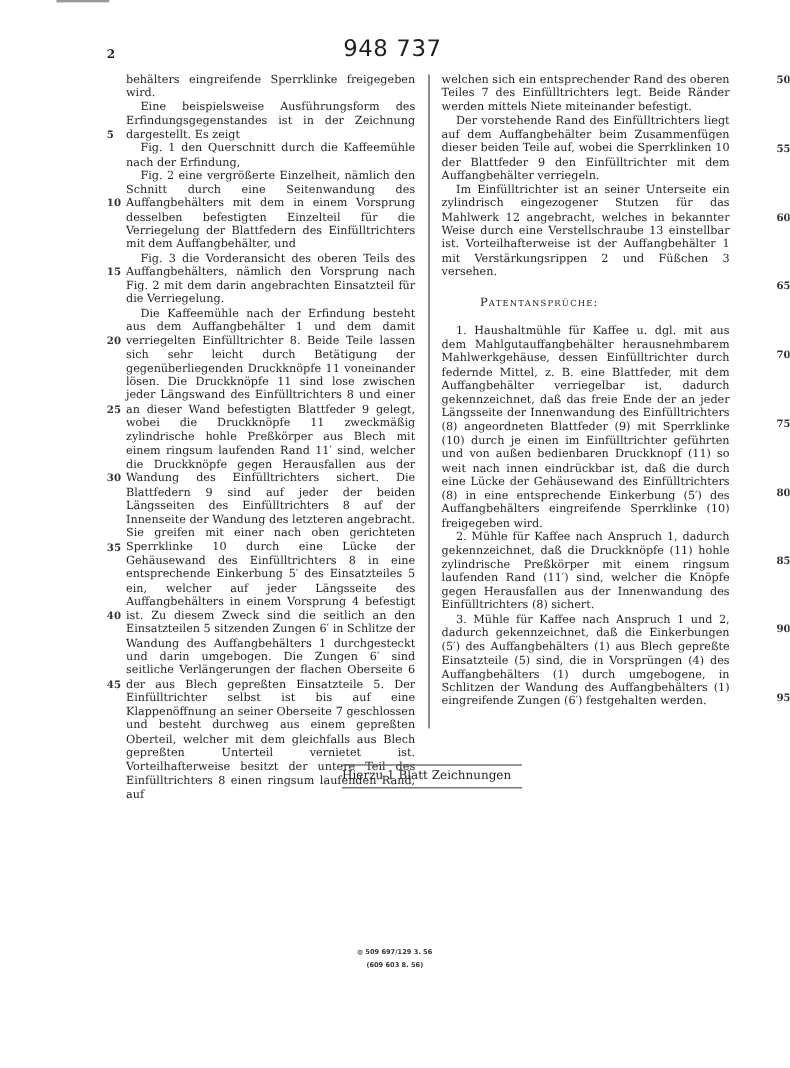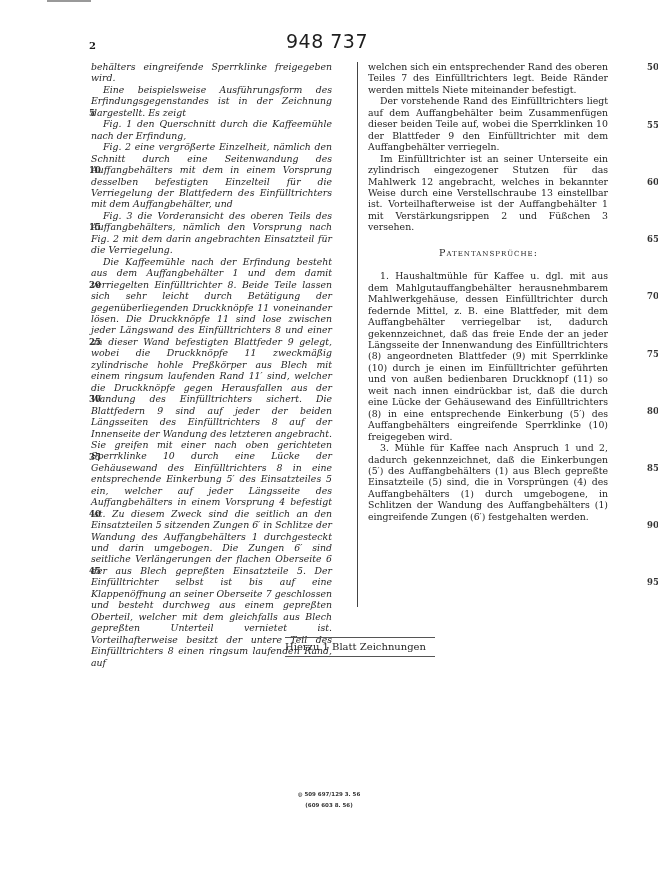--- a/index.html
+++ b/index.html
@@ -2,26 +2,26 @@
 <html><head>
 <meta charset="utf-8">
 <style>
   html, body { margin: 0; padding: 0; background: #ffffff; }
   body { width: 658px; height: 890px; position: relative; overflow: hidden;
          font-family: "DejaVu Serif", serif; color: #1e1e1e; }
   .page-num { position: absolute; left: 89px; top: 40px; font-size: 10px; font-weight: bold; }
   .doc-num { position: absolute; left: 0; width: 654px; top: 30px; text-align: center;
              font-family: "DejaVu Sans", sans-serif; font-size: 19px; letter-spacing: 0.5px; }
   .col { position: absolute; top: 61px; font-size: 9.35px; line-height: 11.45px; text-align: justify; }
-  .col-left { left: 91px; width: 241px; font-style: italic; }
+  .col-left { left: 105px; width: 241px; }
   .col-right { left: 368px; width: 240px; }
   .divider { position: absolute; left: 357px; top: 62px; width: 1px; height: 545px; background: #444; }
   .col p { margin: 0; text-indent: 0; }
   .col p.ind { text-indent: 12px; }
-  .col p.claim-head { text-align: left; margin: 14px 0 12px 71px; font-variant: small-caps; letter-spacing: 1px; font-size: 9.5px; }
+  .col p.claim-head { text-align: left; margin: 14px 0 12px 32px; font-variant: small-caps; letter-spacing: 1px; font-size: 9.5px; }
   .ln { position: absolute; font-size: 8.5px; font-weight: bold; color: #333; }
   .ln-left { left: 89px; }
   .ln-right { left: 615px; margin-left: 32px; }
   .hierzu-wrap { position: absolute; left: 285px; top: 637px; width: 150px; }
   .rule { height: 1px; background: #555; }
   .hierzu { font-size: 10px; text-align: left; padding: 3px 0 4px; }
   .print-info { position: absolute; left: 0; width: 658px; top: 789px; text-align: center;
                 font-family: "DejaVu Sans", sans-serif; font-size: 5.5px; font-weight: bold; line-height: 11px; color: #333; }
   .watermark { position: absolute; left: 210px; top: 330px; font-size: 52px; color: rgba(180,180,180,0.18);
                transform: rotate(-60deg); font-family: "DejaVu Serif", serif; pointer-events: none; }
@@ -57,20 +57,21 @@
 <div class="ln ln-left" style="top:566px">45</div>
 
 <div class="divider"></div>
 
 <div class="col col-right">
   <p>welchen sich ein entsprechender Rand des oberen Teiles 7 des Einfülltrichters legt. Beide Ränder werden mittels Niete miteinander befestigt.</p>
   <p class="ind">Der vorstehende Rand des Einfülltrichters liegt auf dem Auffangbehälter beim Zusammenfügen dieser beiden Teile auf, wobei die Sperrklinken 10 der Blattfeder 9 den Einfülltrichter mit dem Auffangbehälter verriegeln.</p>
   <p class="ind">Im Einfülltrichter ist an seiner Unterseite ein zylindrisch eingezogener Stutzen für das Mahlwerk 12 angebracht, welches in bekannter Weise durch eine Verstellschraube 13 einstellbar ist. Vorteilhafterweise ist der Auffangbehälter 1 mit Verstärkungsrippen 2 und Füßchen 3 versehen.</p>
   <p class="claim-head">Patentansprüche:</p>
   <p class="ind">1. Haushaltmühle für Kaffee u. dgl. mit aus dem Mahlgutauffangbehälter herausnehmbarem Mahlwerkgehäuse, dessen Einfülltrichter durch federnde Mittel, z. B. eine Blattfeder, mit dem Auffangbehälter verriegelbar ist, dadurch gekennzeichnet, daß das freie Ende der an jeder Längsseite der Innenwandung des Einfülltrichters (8) angeordneten Blattfeder (9) mit Sperrklinke (10) durch je einen im Einfülltrichter geführten und von außen bedienbaren Druckknopf (11) so weit nach innen eindrückbar ist, daß die durch eine Lücke der Gehäusewand des Einfülltrichters (8) in eine entsprechende Einkerbung (5′) des Auffangbehälters eingreifende Sperrklinke (10) freigegeben wird.</p>
+  <p class="ind">2. Mühle für Kaffee nach Anspruch 1, dadurch gekennzeichnet, daß die Druckknöpfe (11) hohle zylindrische Preßkörper mit einem ringsum laufenden Rand (11′) sind, welcher die Knöpfe gegen Herausfallen aus der Innenwandung des Einfülltrichters (8) sichert.</p>
   <p class="ind">3. Mühle für Kaffee nach Anspruch 1 und 2, dadurch gekennzeichnet, daß die Einkerbungen (5′) des Auffangbehälters (1) aus Blech gepreßte Einsatzteile (5) sind, die in Vorsprüngen (4) des Auffangbehälters (1) durch umgebogene, in Schlitzen der Wandung des Auffangbehälters (1) eingreifende Zungen (6′) festgehalten werden.</p>
 </div>
 
 <div class="ln ln-right" style="top:62px">50</div>
 <div class="ln ln-right" style="top:120px">55</div>
 <div class="ln ln-right" style="top:177px">60</div>
 <div class="ln ln-right" style="top:234px">65</div>
 <div class="ln ln-right" style="top:291px">70</div>
 <div class="ln ln-right" style="top:349px">75</div>
 <div class="ln ln-right" style="top:406px">80</div>

